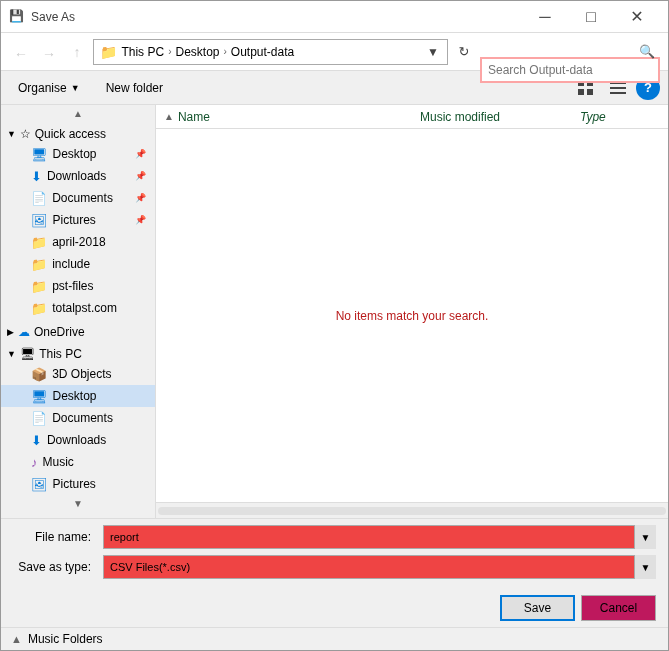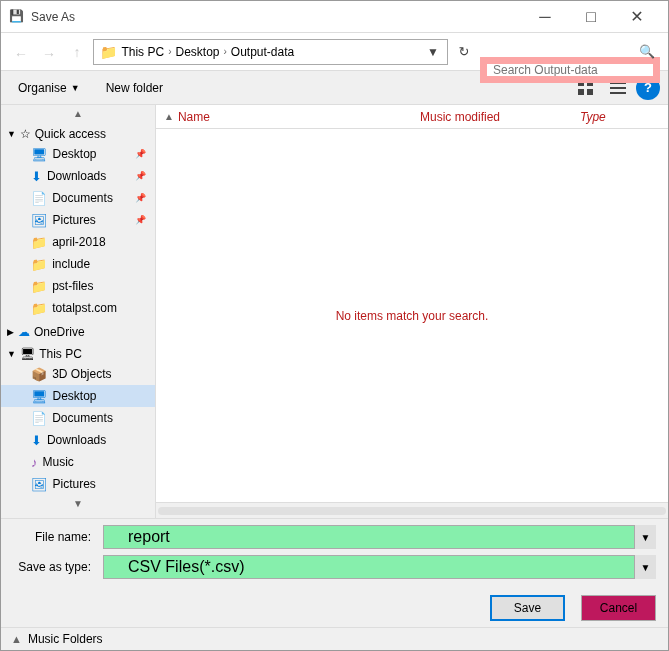--- a/index.html
+++ b/index.html
@@ -112,21 +112,21 @@
       cursor: pointer;
       display: flex;
       align-items: center;
       justify-content: center;
       color: #444;
       font-size: 13px;
     }
     .search-bar {
       width: 180px;
       height: 26px;
-      border: 7px solid #fca5a5;
+      border: 2px solid #fca5a5;
       padding: 0 24px 0 6px;
       font-size: 12px;
       background: #fff;
       position: relative;
       margin-top: 36px;
     }
     .search-wrapper {
       position: relative;
       display: flex;
       align-items: center;
@@ -274,21 +274,21 @@
       height: 24px;
       padding: 0 8px;
     }
     .col-up-arrow {
       font-size: 10px;
       color: #666;
       margin-right: 4px;
     }
     .col-header {
       font-size: 12px;
-      color: #b91c1c;
+      color: #14532d;
       cursor: pointer;
       user-select: none;
     }
     .col-name { flex: 1; }
     .col-date { width: 160px; }
     .col-type { width: 80px; font-style: italic; }
     .file-list-body {
       flex: 1;
       display: flex;
       align-items: center;
@@ -327,23 +327,23 @@
       width: 90px;
       text-align: right;
       font-size: 12px;
       padding-right: 12px;
       color: #000;
     }
     .field-input {
       flex: 1;
       height: 24px;
       border: 1px solid #aaa;
-      padding: 0 24px;
-      font-size: 16px;
-      background: #86efac;
+      padding: 0 6px;
+      font-size: 11px;
+      background: #ef4444;
     }
     .field-input-wrapper {
       flex: 1;
       display: flex;
       align-items: center;
       position: relative;
     }
     .field-dropdown-btn {
       position: absolute;
       right: 0;
@@ -358,21 +358,21 @@
       justify-content: center;
       font-size: 10px;
     }
 
     
     .action-bar {
       display: flex;
       justify-content: flex-end;
       align-items: center;
       padding: 4px 12px 6px;
-      gap: 16px;
+      gap: 6px;
       background: #f0f0f0;
     }
     .action-btn {
       min-width: 75px;
       height: 26px;
       border: 1px solid #aaa;
       background: #be185d;
       cursor: pointer;
       font-size: 12px;
       padding: 0 12px;

